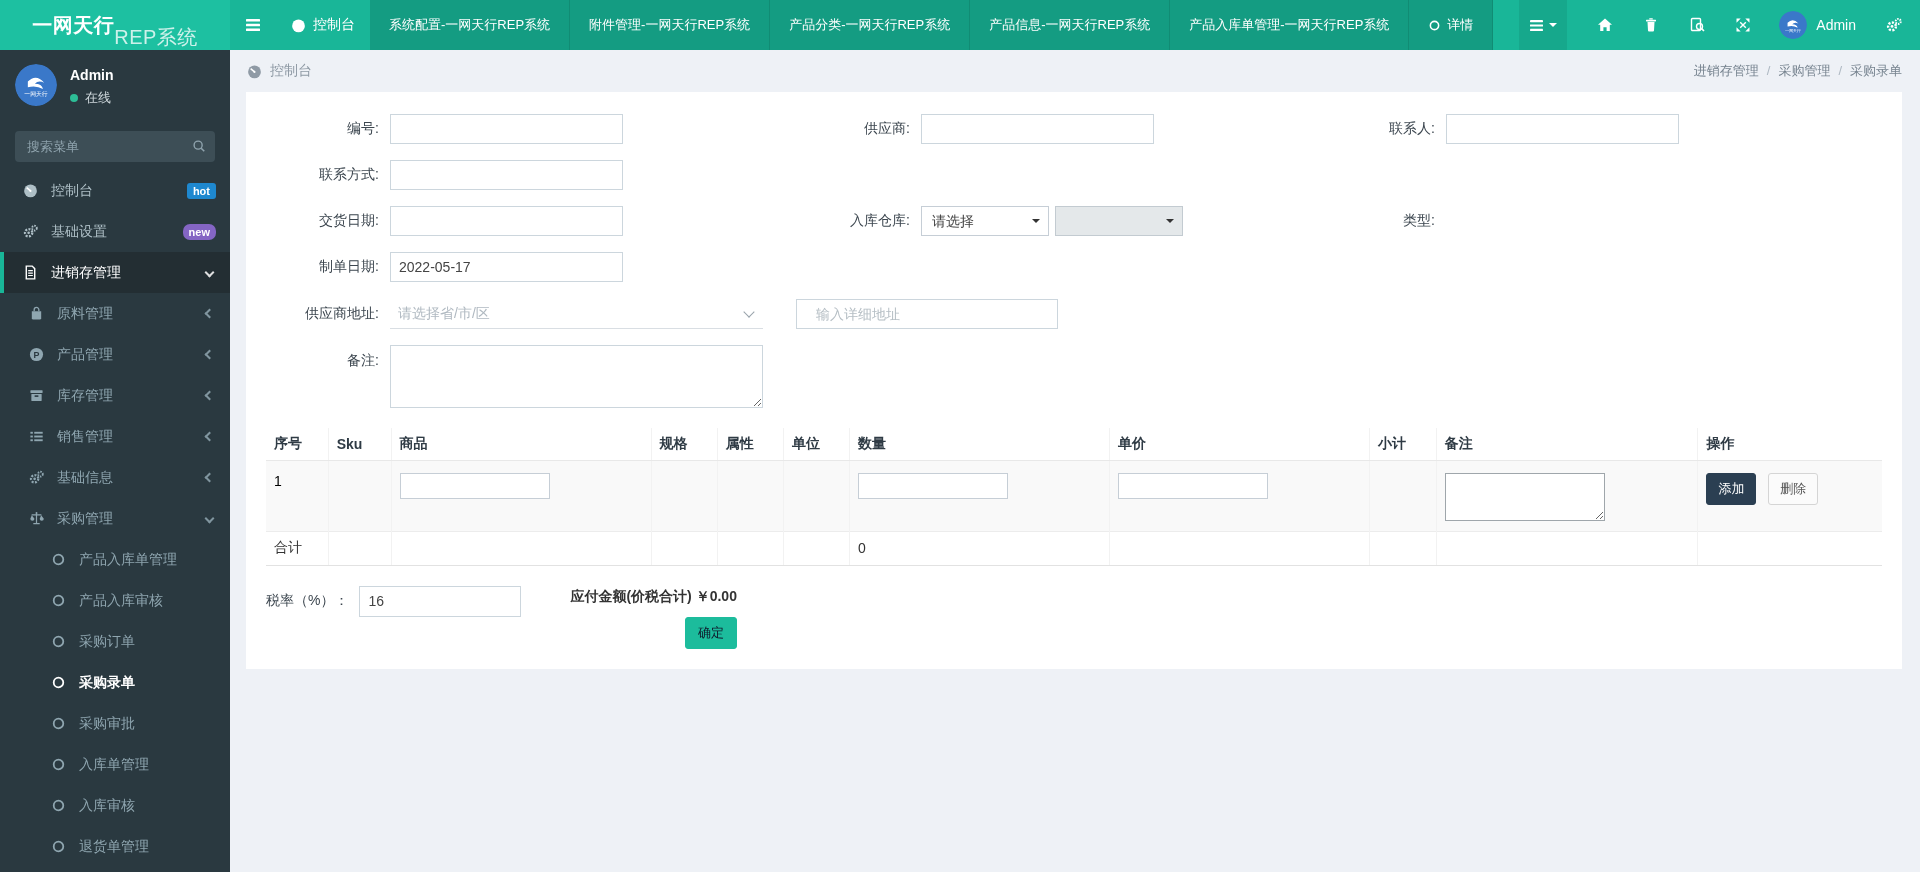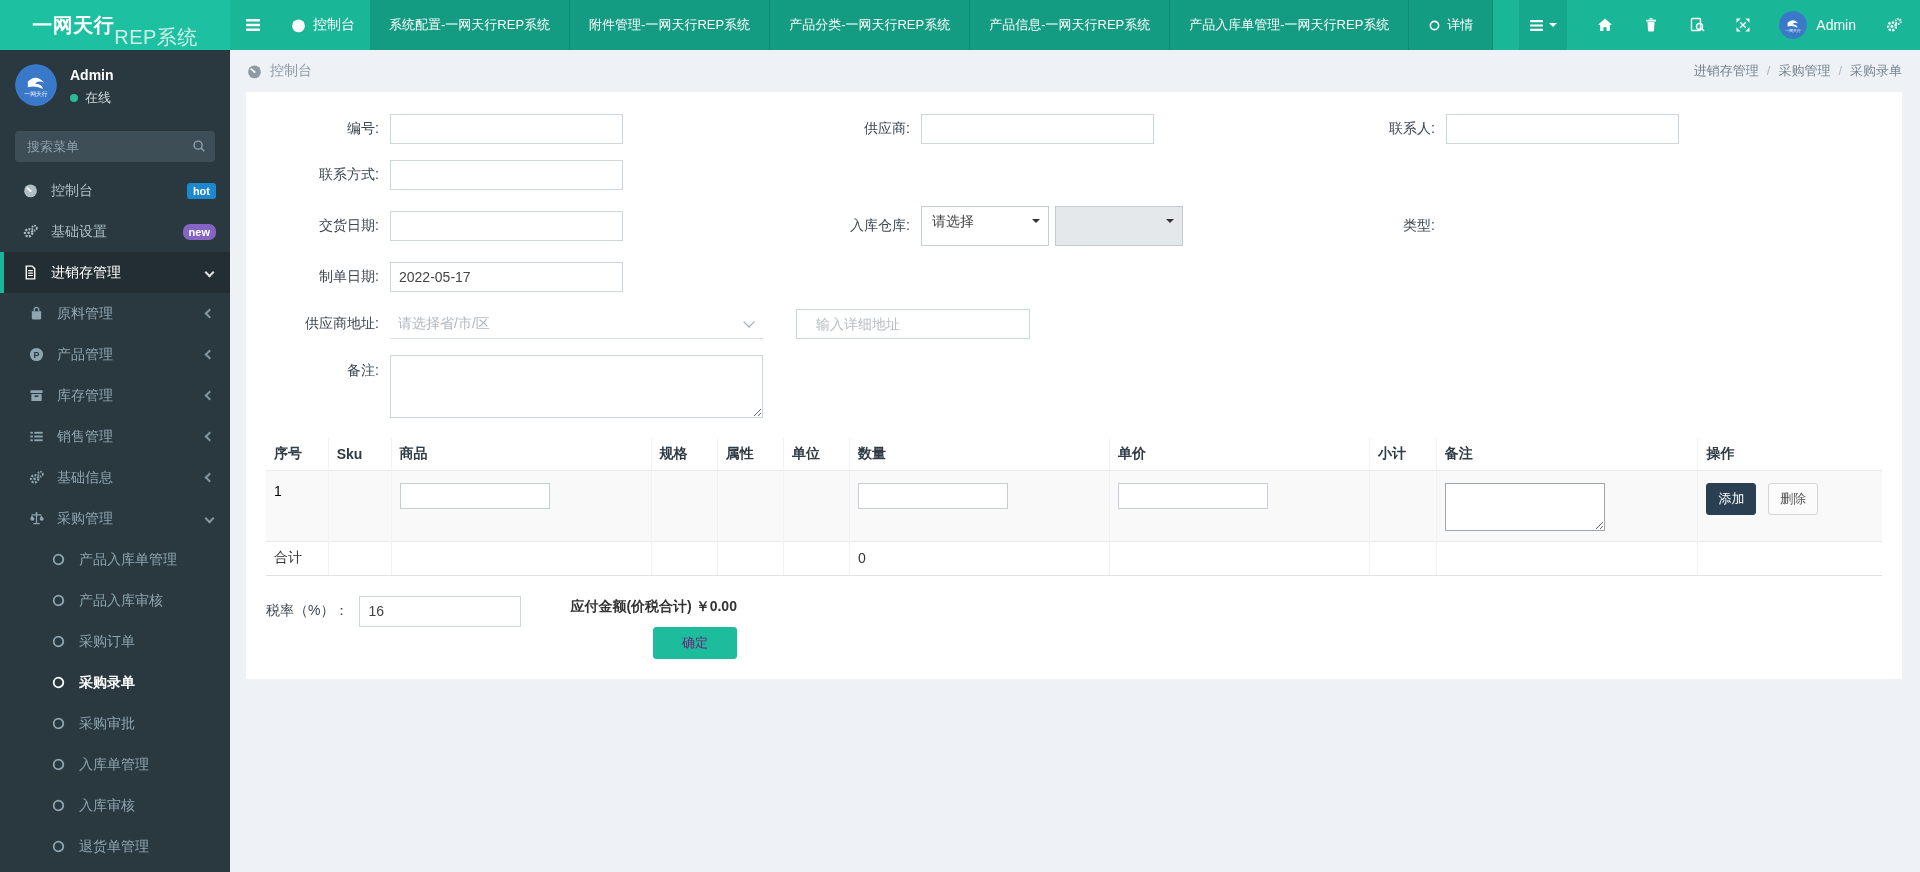--- a/index.html
+++ b/index.html
@@ -80,31 +80,31 @@
   
   .fg-row { display:flex; align-items:center; margin-bottom:16px; }
   .lbl { display:inline-block; text-align:right; padding-right:11px; font-size:14px; color:#3c464f; flex:none; }
   .w-lbl1 { width:124px; }
   .w-lbl2 { width:298px; }
   .w-lbl3 { width:292px; }
   .w-lbl3b { width:263px; }
   .ipt { height:30px; border:1px solid #ccd6dd; background:#fff; padding:0 8px; font-size:14px; color:#444;
          outline:none; font-family:inherit; }
   .w233 { width:233px; }
-  .sel { position:relative; height:40px; border:1px solid #c6ced6; background:#fff; font-size:14px; color:#444;
+  .sel { position:relative; height:30px; border:1px solid #c6ced6; background:#fff; font-size:14px; color:#444;
          line-height:28px; padding:0 22px 0 10px; cursor:pointer; }
   .sel .s-caret { position:absolute; right:8px; top:12px; width:0; height:0; border:4px solid transparent;
          border-top-color:#333; }
   .sel.gray { background:#e4e8ea; border-color:#c3cbd1; margin-left:6px; }
   .w128 { width:128px; }
   .addr-sel { width:373px; position:relative; border-bottom:1px solid #d9dee3; height:31px; line-height:30px;
               color:#b0b9c1; padding:0 8px; font-size:14px; cursor:pointer; }
   .addr-sel .a-chev { position:absolute; right:10px; top:10px; width:8px; height:8px;
               border-left:1.5px solid #98a3ab; border-bottom:1.5px solid #98a3ab; transform:rotate(-45deg); }
-  .addr-detail { margin-left:33px; width:234px;padding-left:19px; }
+  .addr-detail { margin-left:33px; width:262px;padding-left:19px; }
   .ipt::placeholder, textarea::placeholder { color:#b5bec4; }
   .ta-remark { width:373px; height:63px; border:1px solid #ccd6dd; resize:both; font-family:inherit;
                font-size:14px; padding:5px 8px; outline:none; color:#444; }
   .fg-top { align-items:flex-start; margin-bottom:0; }
 
   
   table.items { width:100%; border-collapse:collapse; table-layout:fixed; margin-top:20px; }
   table.items th, table.items td { border-right:1px solid #f2f2f2; padding:7px 8px; font-size:14px;
         text-align:left; vertical-align:top; overflow:hidden; }
   table.items th:last-child, table.items td:last-child { border-right:none; }
@@ -121,21 +121,21 @@
   .btn-add { background:#2b3f52; color:#fff; border:1px solid #2b3f52; }
   .btn-del { background:#fbfbfb; color:#555; border:1px solid #d5d5d5; margin-left:8px; }
 
   
   .form-footer { display:flex; justify-content:flex-start; margin-top:20px; padding-right:87px; }
   .ff-tax { display:flex; align-items:center; height:31px; }
   .ff-tax .lbl { width:auto; }
   .ipt-tax { width:162px; height:31px; }
   .ff-right { display:flex; flex-direction:column; align-items:flex-end; margin-left:49px; min-width:150px; }
   .amount { font-size:14px; color:#333; font-weight:bold; white-space:nowrap; padding-top:2px; }
-  .btn-confirm { background:#1cbc9c; color:#701a75; border:1px solid #1cbc9c; margin-top:11px; padding:6px 28px; }
+  .btn-confirm { background:#1cbc9c; color:#0f172a; border:1px solid #1cbc9c; margin-top:11px; padding:6px 12px; }
 
   .hidden-defs { position:absolute; width:0; height:0; overflow:hidden; }
 </style>
 </head>
 <body>
 
 <svg class="hidden-defs" xmlns="http://www.w3.org/2000/svg">
   <symbol id="i-bars" viewBox="0 0 16 14">
       <rect x="1" y="1" width="14" height="2.4" rx=".5" fill="currentColor"></rect>
       <rect x="1" y="5.8" width="14" height="2.4" rx=".5" fill="currentColor"></rect>

